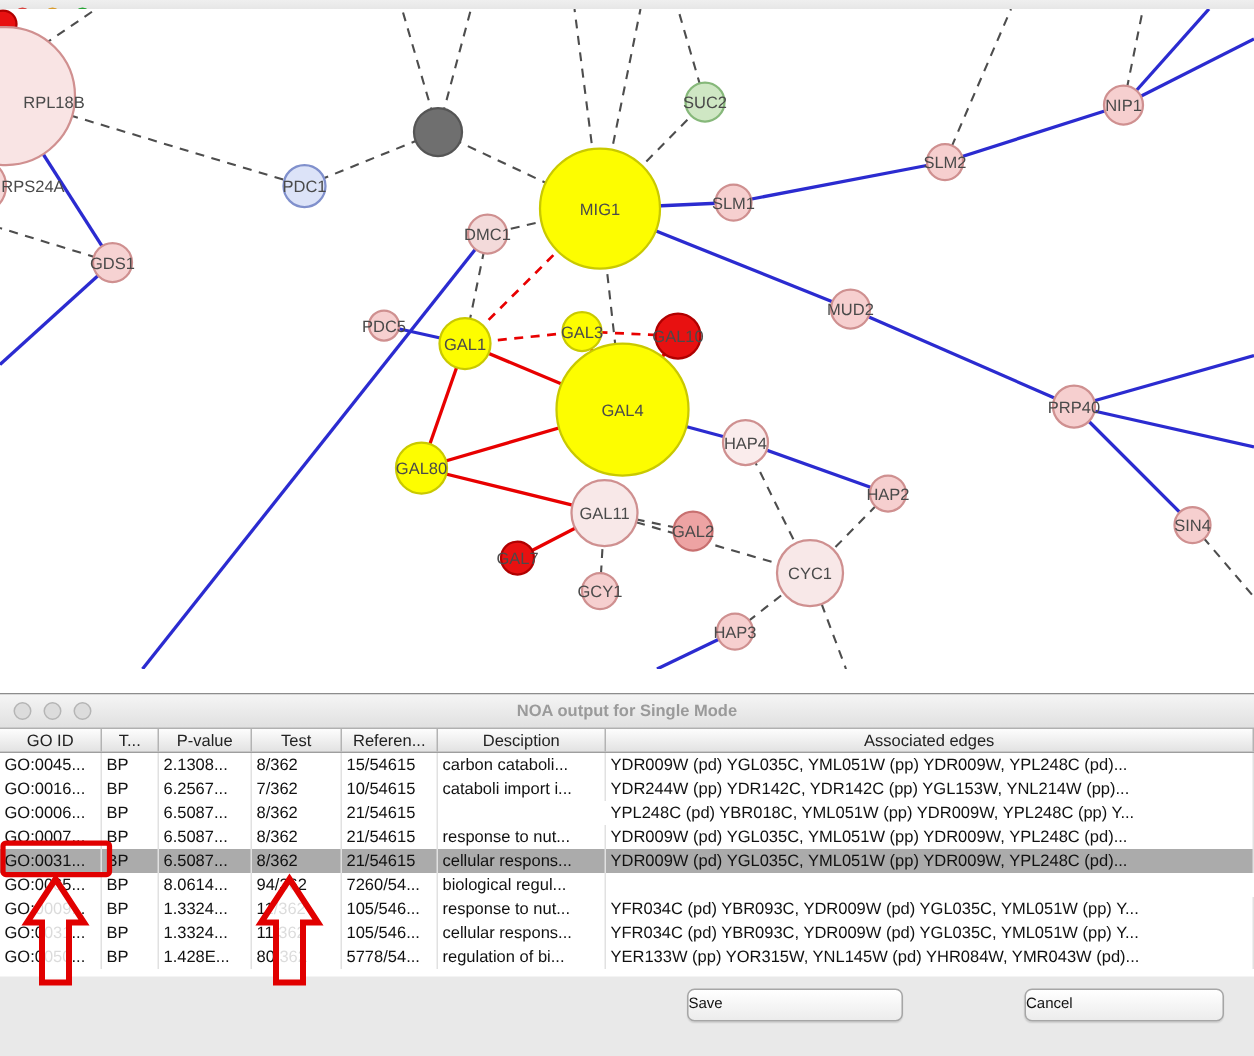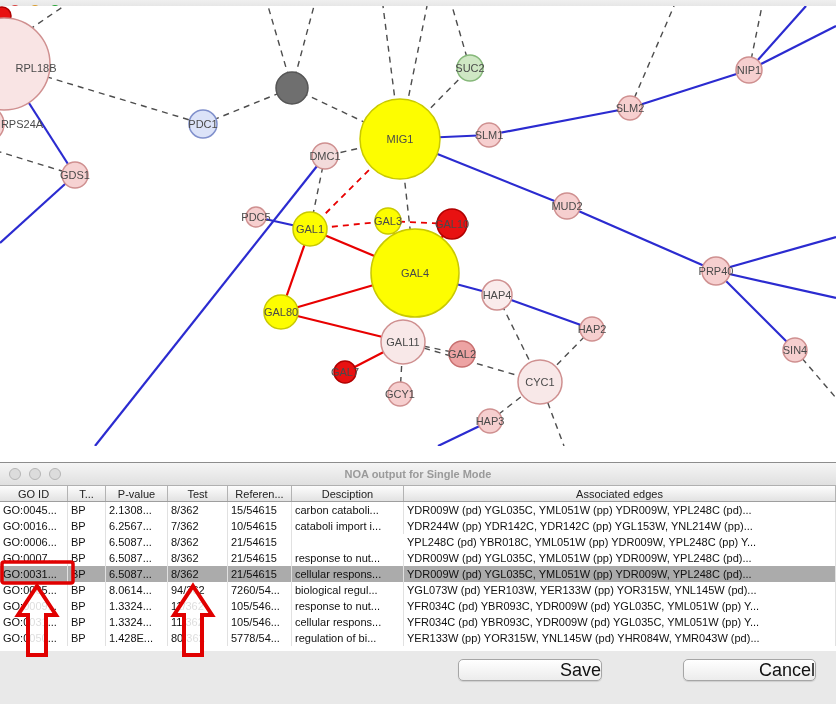--- a/index.html
+++ b/index.html
@@ -35,21 +35,21 @@
   .table-wrap{position:absolute;left:0;top:23px;width:836px;height:165px;background:#fff;overflow:hidden;}
   .thead{display:flex;height:16px;background:linear-gradient(#fdfdfd,#e2e2e2);border-bottom:1px solid #9e9e9e;box-sizing:border-box;}
   .hcell{box-sizing:border-box;border-right:1px solid #b3b3b3;display:flex;align-items:center;justify-content:center;
     font-size:11px;color:#222;overflow:hidden;white-space:nowrap;flex:0 0 auto;}
   .trow{display:flex;height:16px;background:#fff;}
   .trow.selected{background:#ababab;}
   .tcell{box-sizing:border-box;border-right:1px solid #e1e1e1;display:flex;align-items:center;padding-left:3px;
     font-size:11px;color:#111;overflow:hidden;white-space:nowrap;flex:0 0 auto;}
 
   .btn{position:absolute;height:22px;box-sizing:border-box;border:1px solid #a6a6a6;border-radius:5px;
-    background:linear-gradient(#ffffff,#ececec);font-size:18px;color:#111;text-align:right;line-height:20px;
+    background:linear-gradient(#ffffff,#ececec);font-size:10px;color:#111;text-align:left;line-height:20px;
     box-shadow:0 1px 1px rgba(0,0,0,0.12);}
   .btn-save{left:458px;top:196px;width:144px;}
   .btn-cancel{left:683px;top:196px;width:133px;}
 
   
   .annot-layer{position:absolute;left:0;top:0;width:836px;height:704px;pointer-events:none;z-index:10;}
 </style>
 </head>
 <body>
 
@@ -243,21 +243,20 @@
             <div class="tcell" style="width: 112px;">cellular respons...</div>
             <div class="tcell" style="flex: 1 1 0%;">YDR009W (pd) YGL035C, YML051W (pp) YDR009W, YPL248C (pd)...</div>
           </div>
           <div class="trow">
             <div class="tcell" style="width: 68px;">GO:0065...</div>
             <div class="tcell" style="width: 38px;">BP</div>
             <div class="tcell" style="width: 62px;">8.0614...</div>
             <div class="tcell" style="width: 60px;">94/362</div>
             <div class="tcell" style="width: 64px;">7260/54...</div>
             <div class="tcell" style="width: 112px;">biological regul...</div>
-            <div class="tcell" style="flex: 1 1 0%;">YGL073W (pd) YER103W, YER133W (pp) YOR315W, YNL145W (pd)...</div>
           </div>
           <div class="trow">
             <div class="tcell" style="width: 68px;">GO:0009...</div>
             <div class="tcell" style="width: 38px;">BP</div>
             <div class="tcell" style="width: 62px;">1.3324...</div>
             <div class="tcell" style="width: 60px;">11/362</div>
             <div class="tcell" style="width: 64px;">105/546...</div>
             <div class="tcell" style="width: 112px;">response to nut...</div>
             <div class="tcell" style="flex: 1 1 0%;">YFR034C (pd) YBR093C, YDR009W (pd) YGL035C, YML051W (pp) Y...</div>
           </div>

